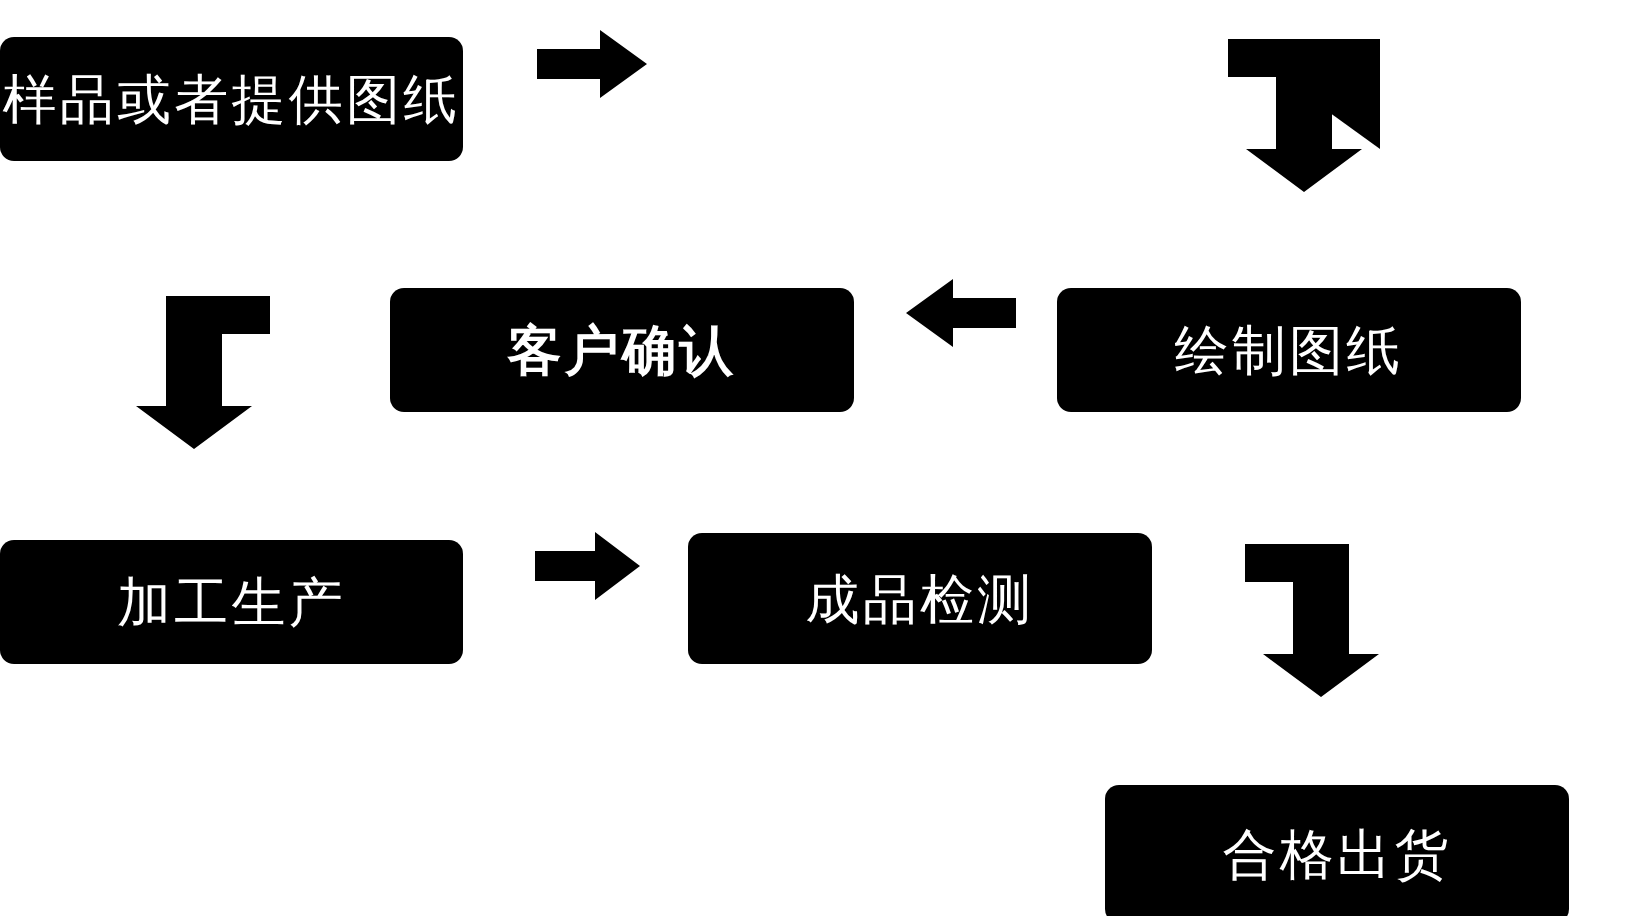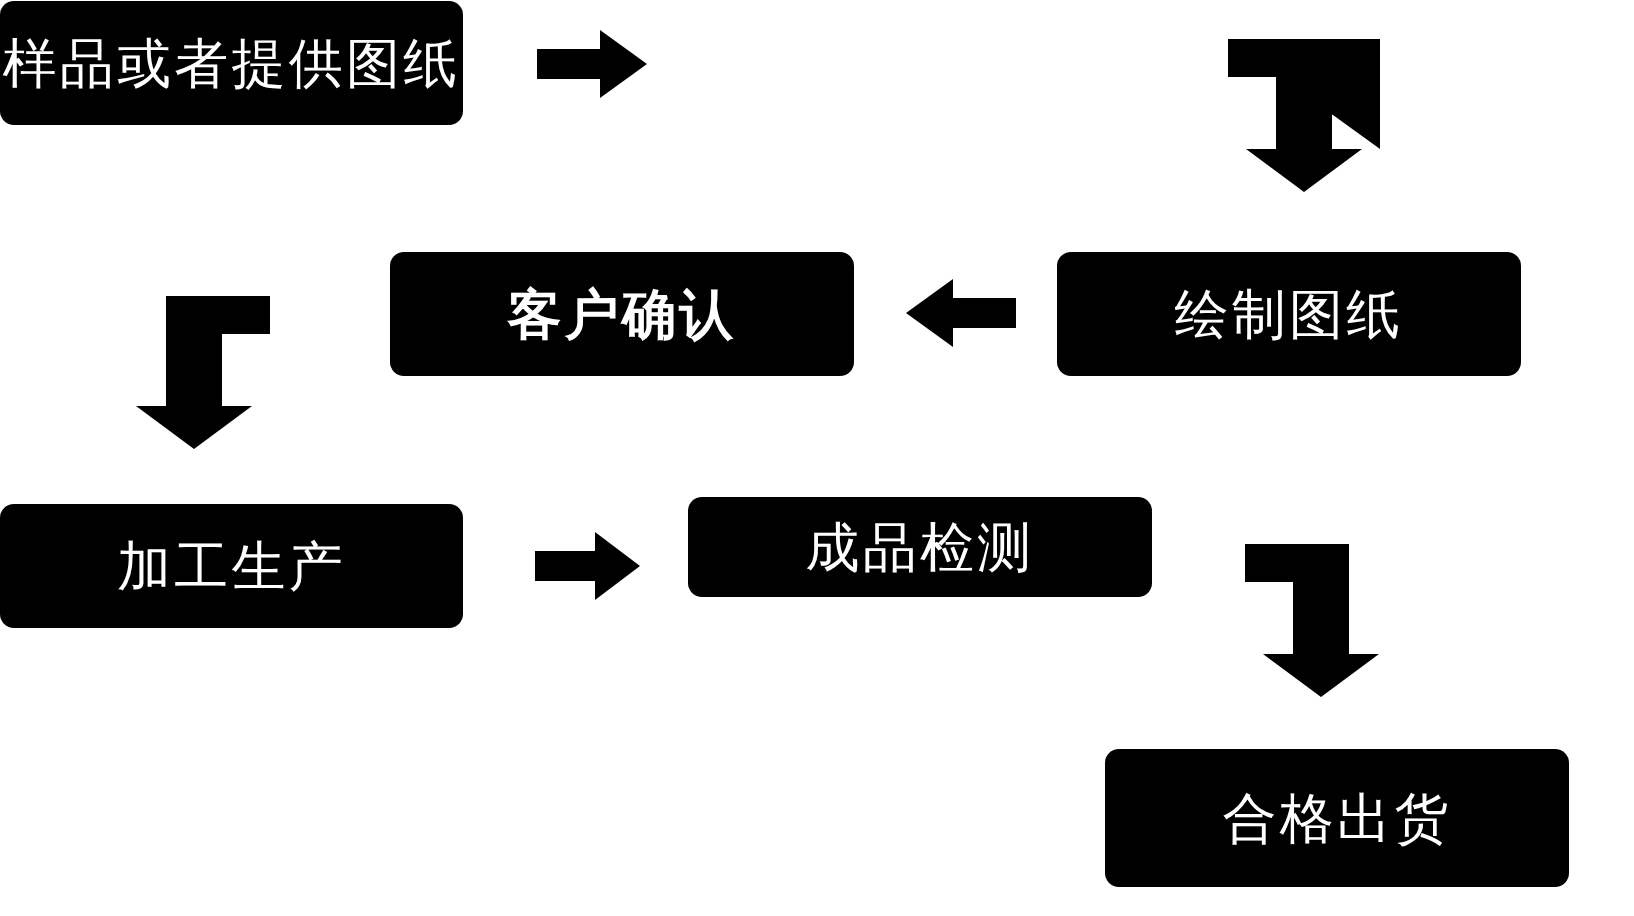--- a/index.html
+++ b/index.html
@@ -24,20 +24,21 @@
     color: #ffffff;
     border-radius: 14px;
     display: flex;
     align-items: center;
     justify-content: center;
     box-sizing: border-box;
     letter-spacing: 0.06em;
     font-weight: 400;
     line-height: 1;
     user-select: none;
+    margin-top: 36px;
   }
   .node-label {
     display: block;
     white-space: nowrap;
   }
   .arrow {
     position: absolute;
   }
   .arrow svg {
     display: block;
@@ -95,21 +96,21 @@
   <div class="node" style="left:0px; top:504px; width:463px; height:124px; font-size:54px;">
     <span class="node-label">加工生产</span>
   </div>
 
   <div class="arrow" style="left:535px; top:532px; width:105px; height:68px;">
     <svg viewBox="0 0 105 68" preserveAspectRatio="none">
       <polygon points="0,19 60,19 60,0 105,34 60,68 60,49 0,49"></polygon>
     </svg>
   </div>
 
-  <div class="node" style="left:688px; top:497px; width:464px; height:100px; font-size:54px;">
+  <div class="node" style="left:688px; top:497px; width:464px; height:131px; font-size:54px;">
     <span class="node-label">成品检测</span>
   </div>
 
   <div class="arrow" style="left:1245px; top:544px; width:152px; height:153px;">
     <svg viewBox="0 0 152 153" preserveAspectRatio="none">
       <path d="M0,0 L104,0 L104,110 L134,110 L76,153 L18,110 L48,110 L48,38 L0,38 Z"></path>
     </svg>
   </div>
 
   <div class="node" style="left:1105px; top:749px; width:464px; height:138px; font-size:54px;">

